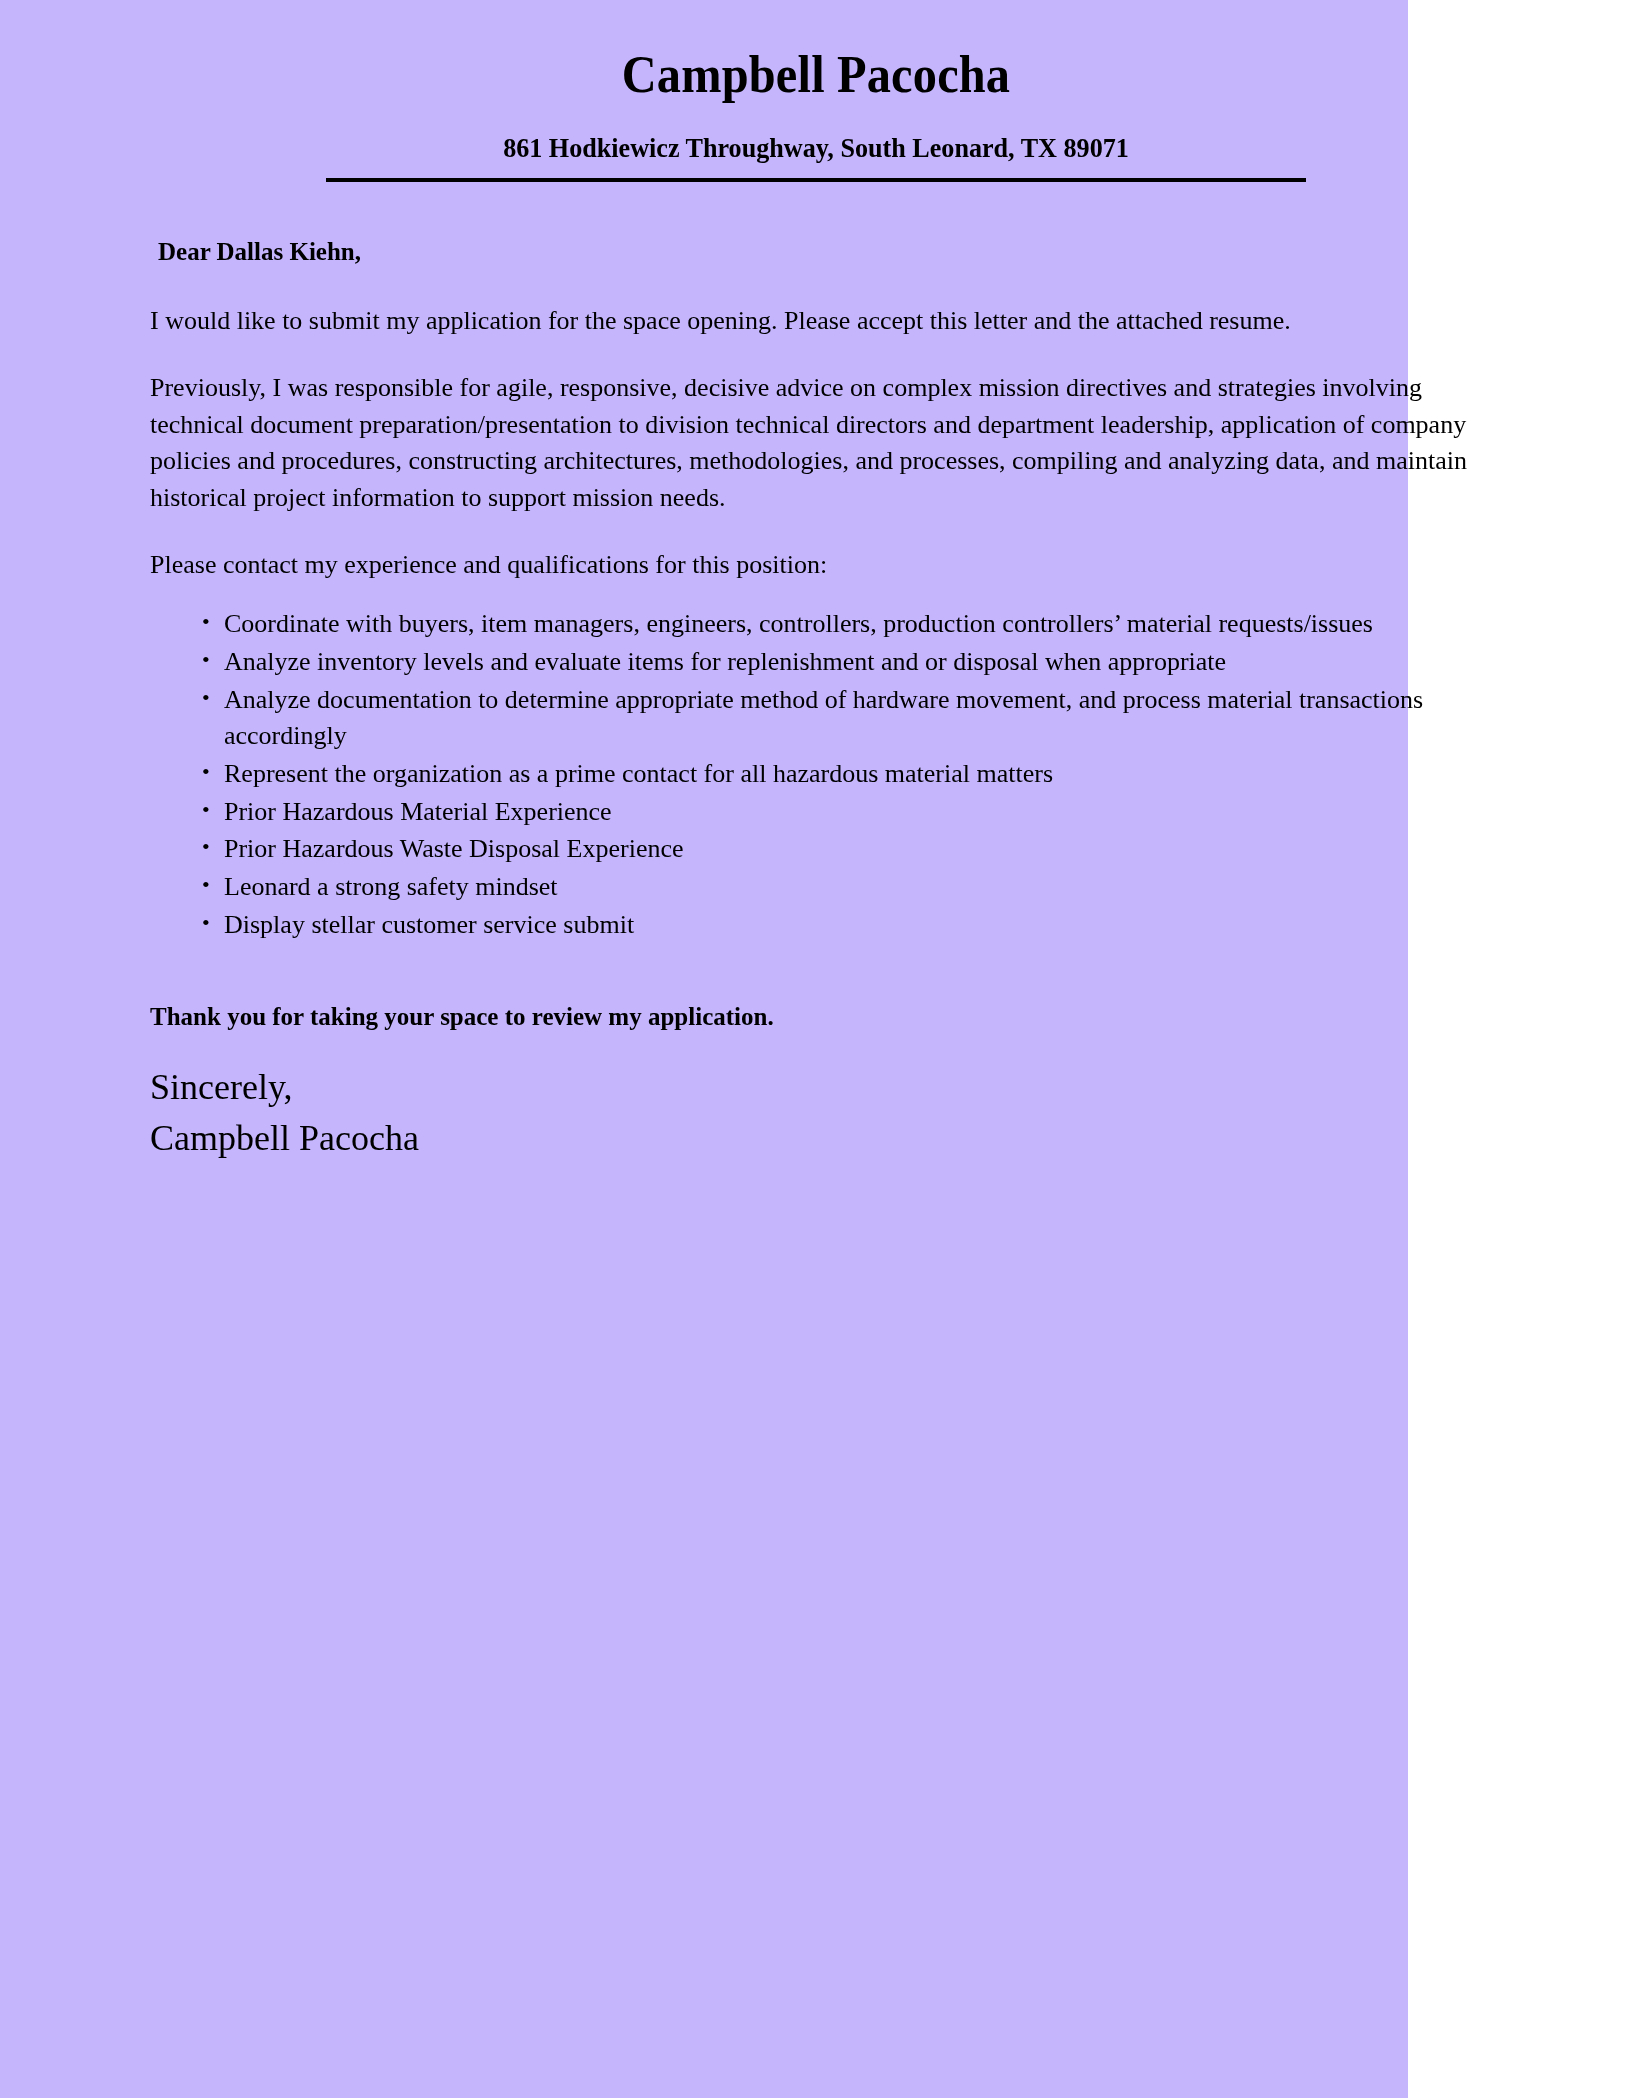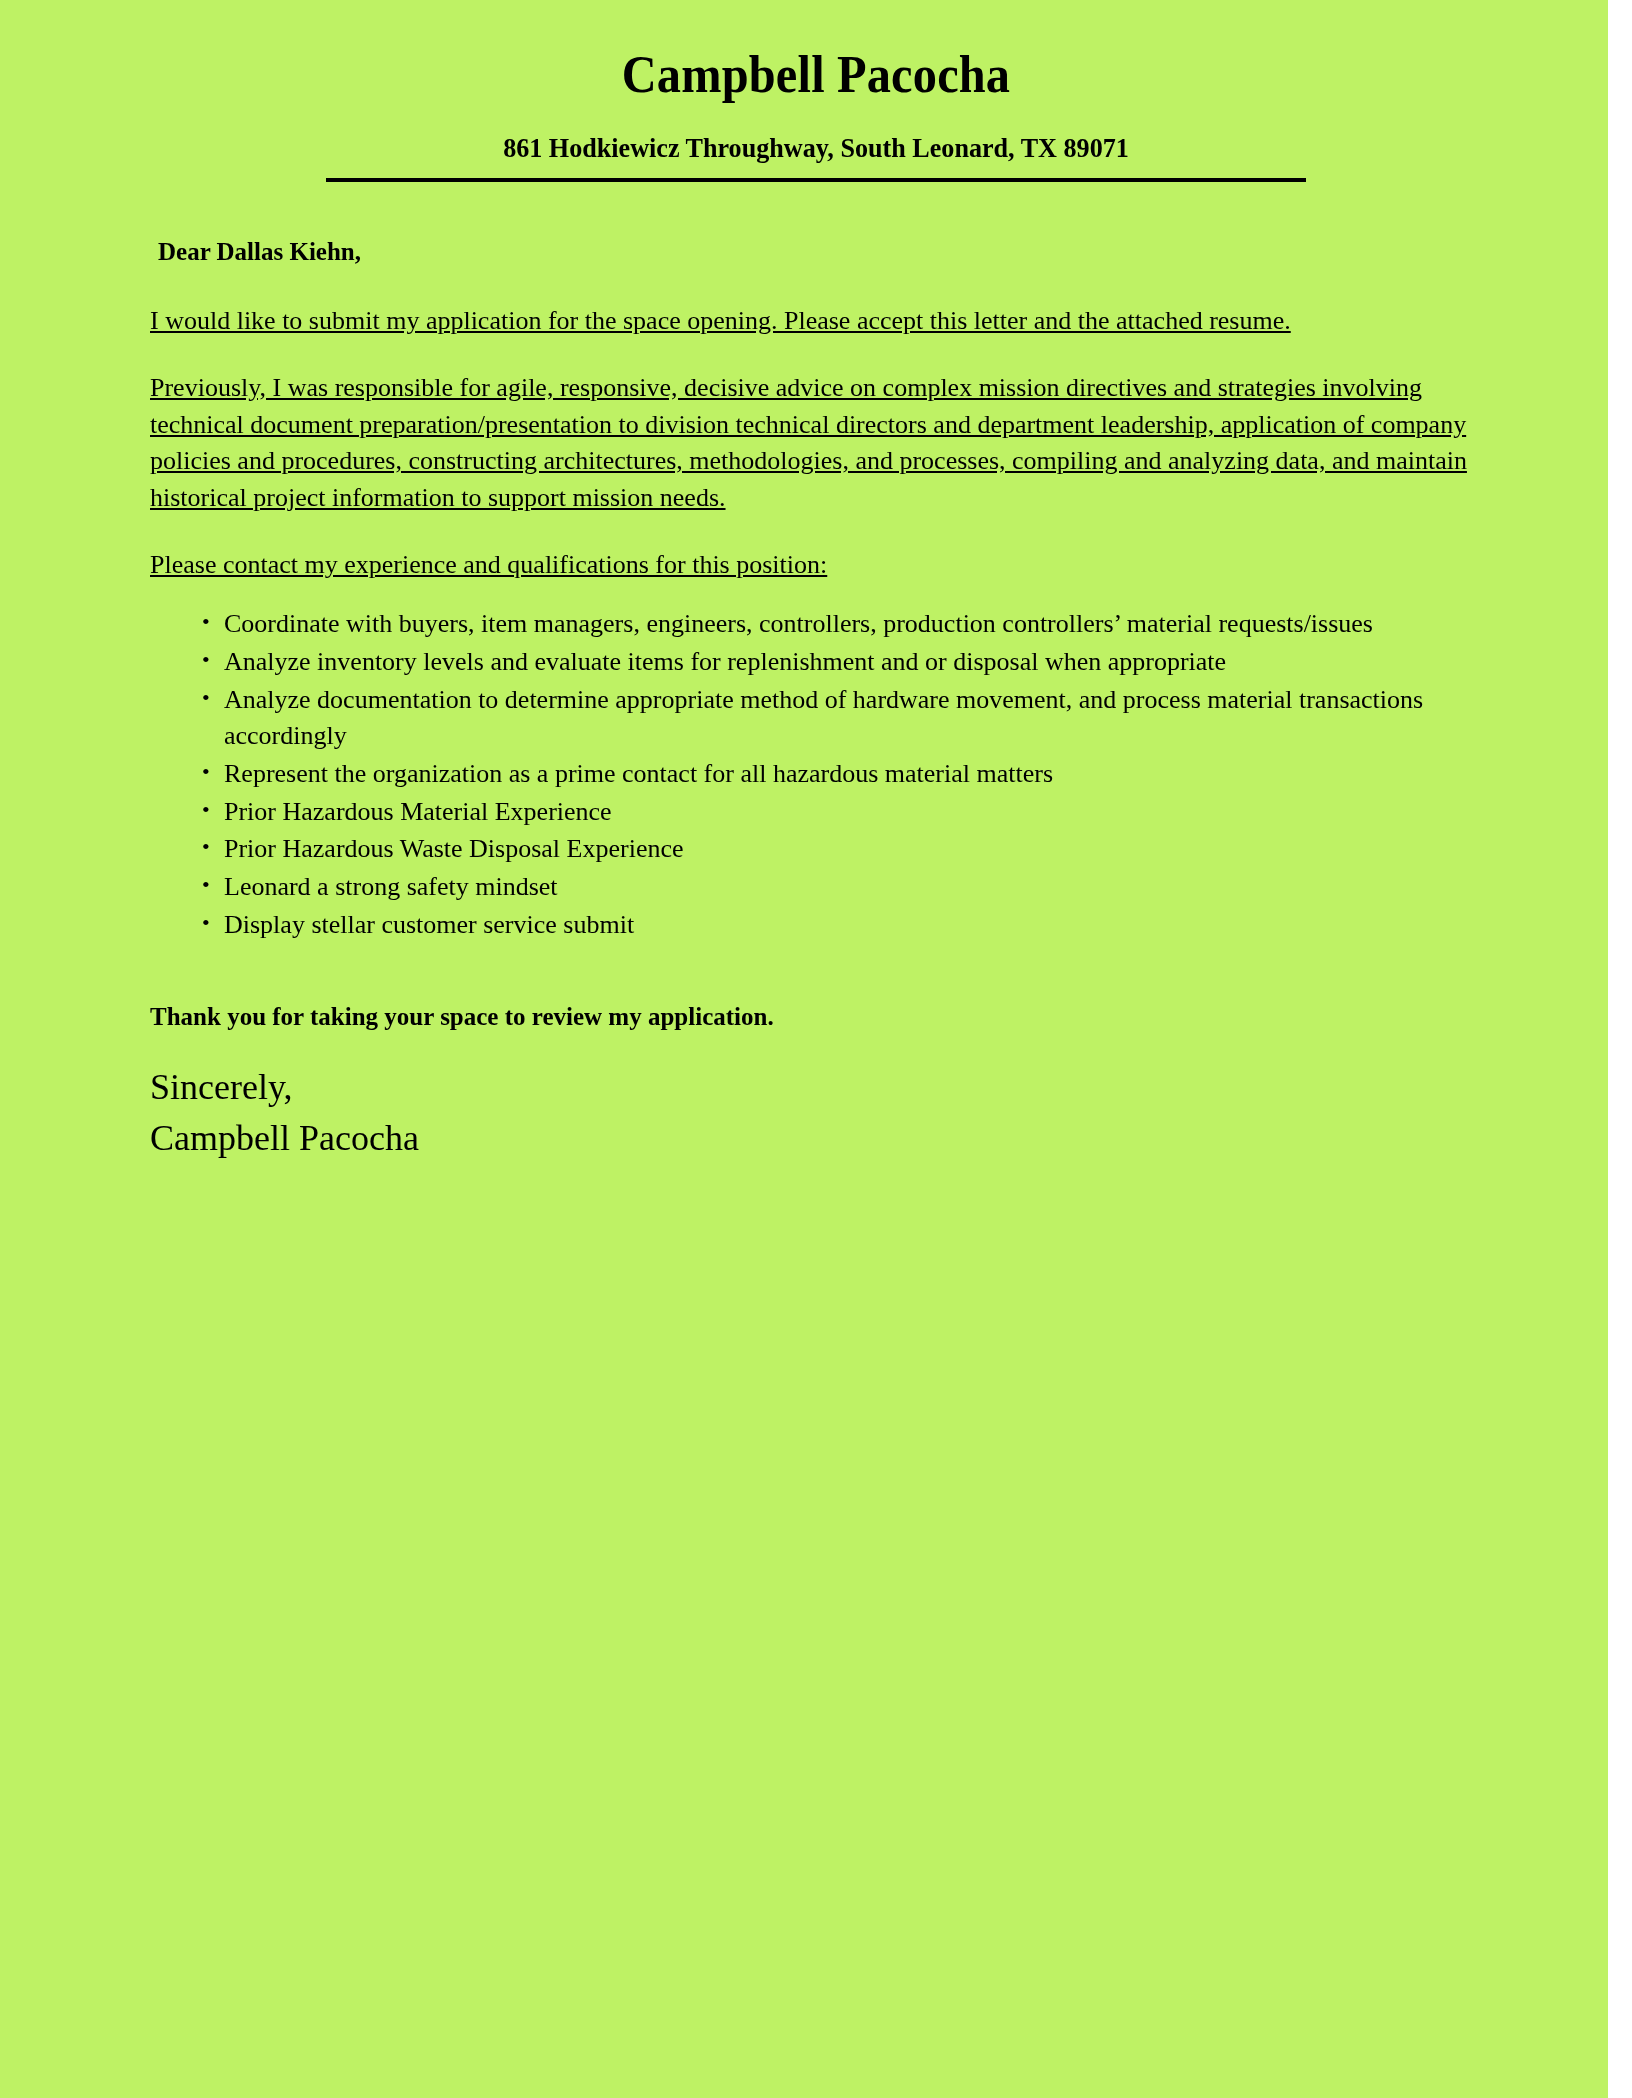--- a/index.html
+++ b/index.html
@@ -9,23 +9,23 @@
   }
   body {
     width: 1632px;
     height: 2098px;
     font-family: "Liberation Serif", "DejaVu Serif", serif;
     color: #000000;
     -webkit-font-smoothing: antialiased;
   }
   .page {
     position: relative;
-    width: 1608px;
+    width: 1408px;
     height: 2098px;
-    background: #bef264;
+    background: #c4b5fd;
     box-sizing: border-box;
     padding-left: 16px;
   }
   .content {
     position: absolute;
     left: 0;
     top: 0;
     width: 1632px;
   }
 
@@ -67,21 +67,20 @@
     font-size: 25px;
     font-weight: bold;
     margin: 0 0 34px 8px;
     line-height: 1.3;
   }
   .para {
     font-size: 26px;
     line-height: 1.42;
     margin: 0 0 30px 0;
     text-align: left;
-    text-decoration: underline;
   }
   .para-intro { margin-bottom: 30px; }
   .para-consider { margin-bottom: 22px; }
 
   .qual-list {
     margin: 0 0 0 0;
     padding: 0 0 0 52px;
     list-style: none;
   }
   .qual-list li {

